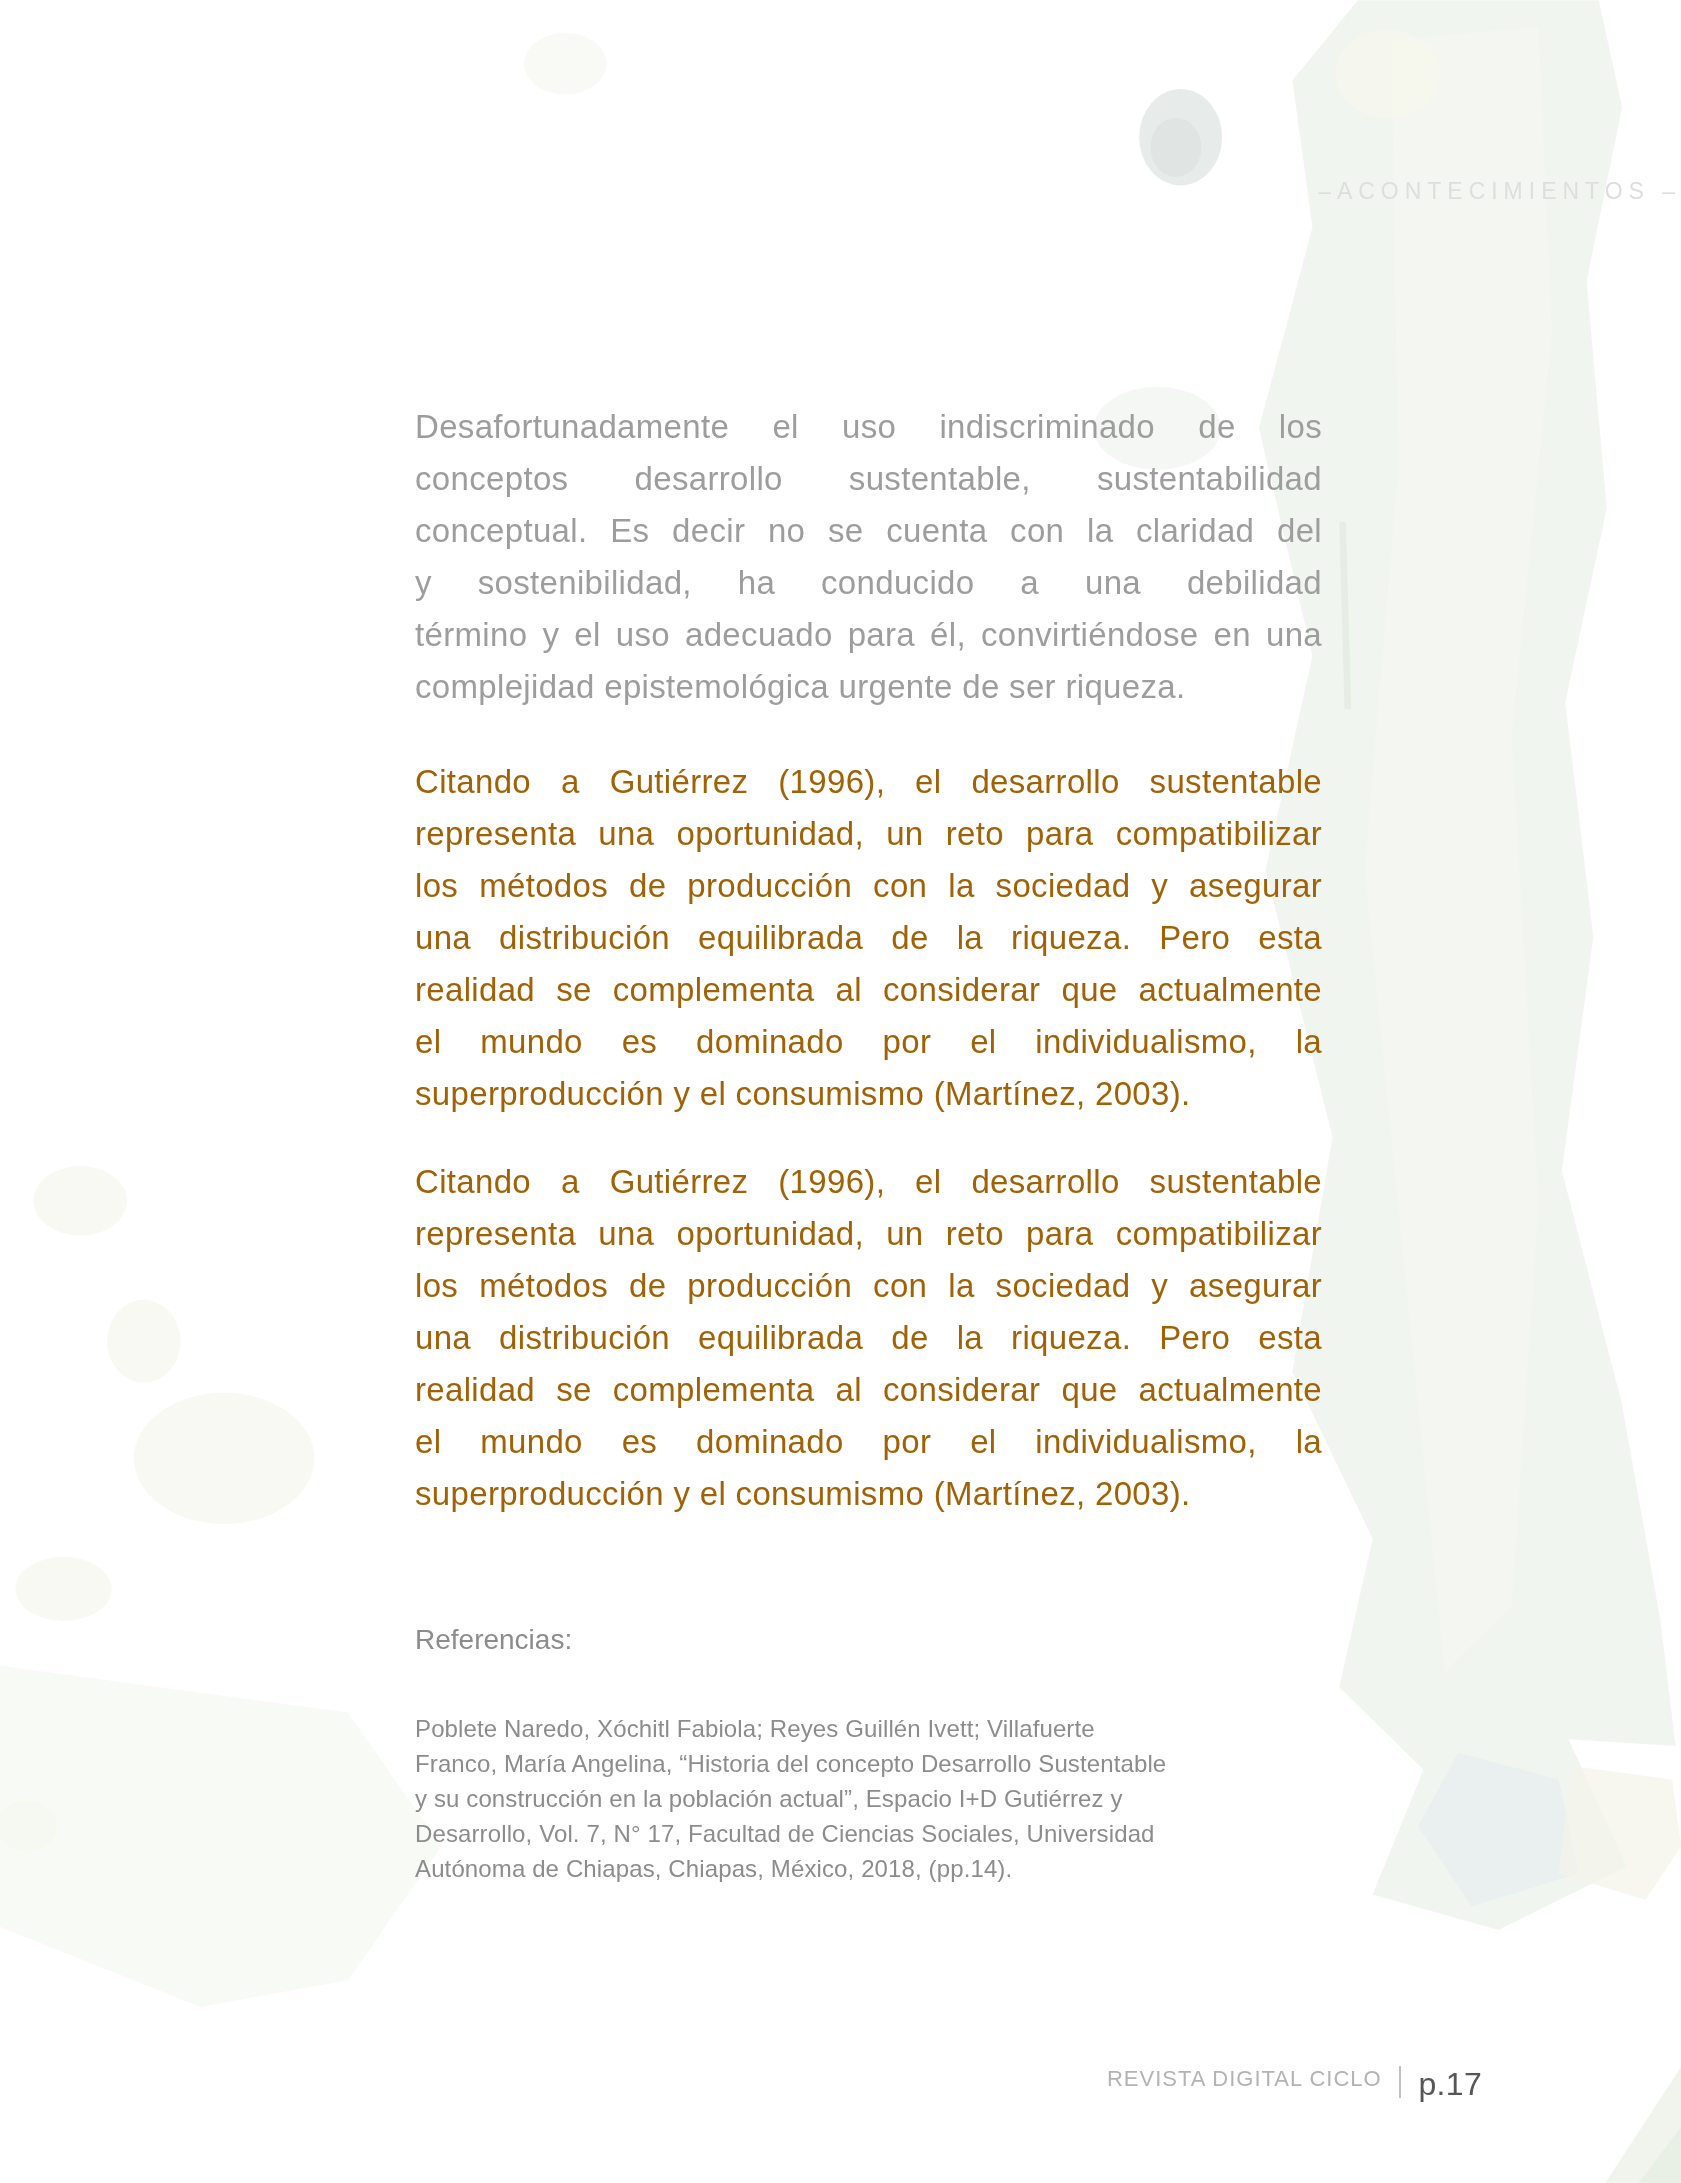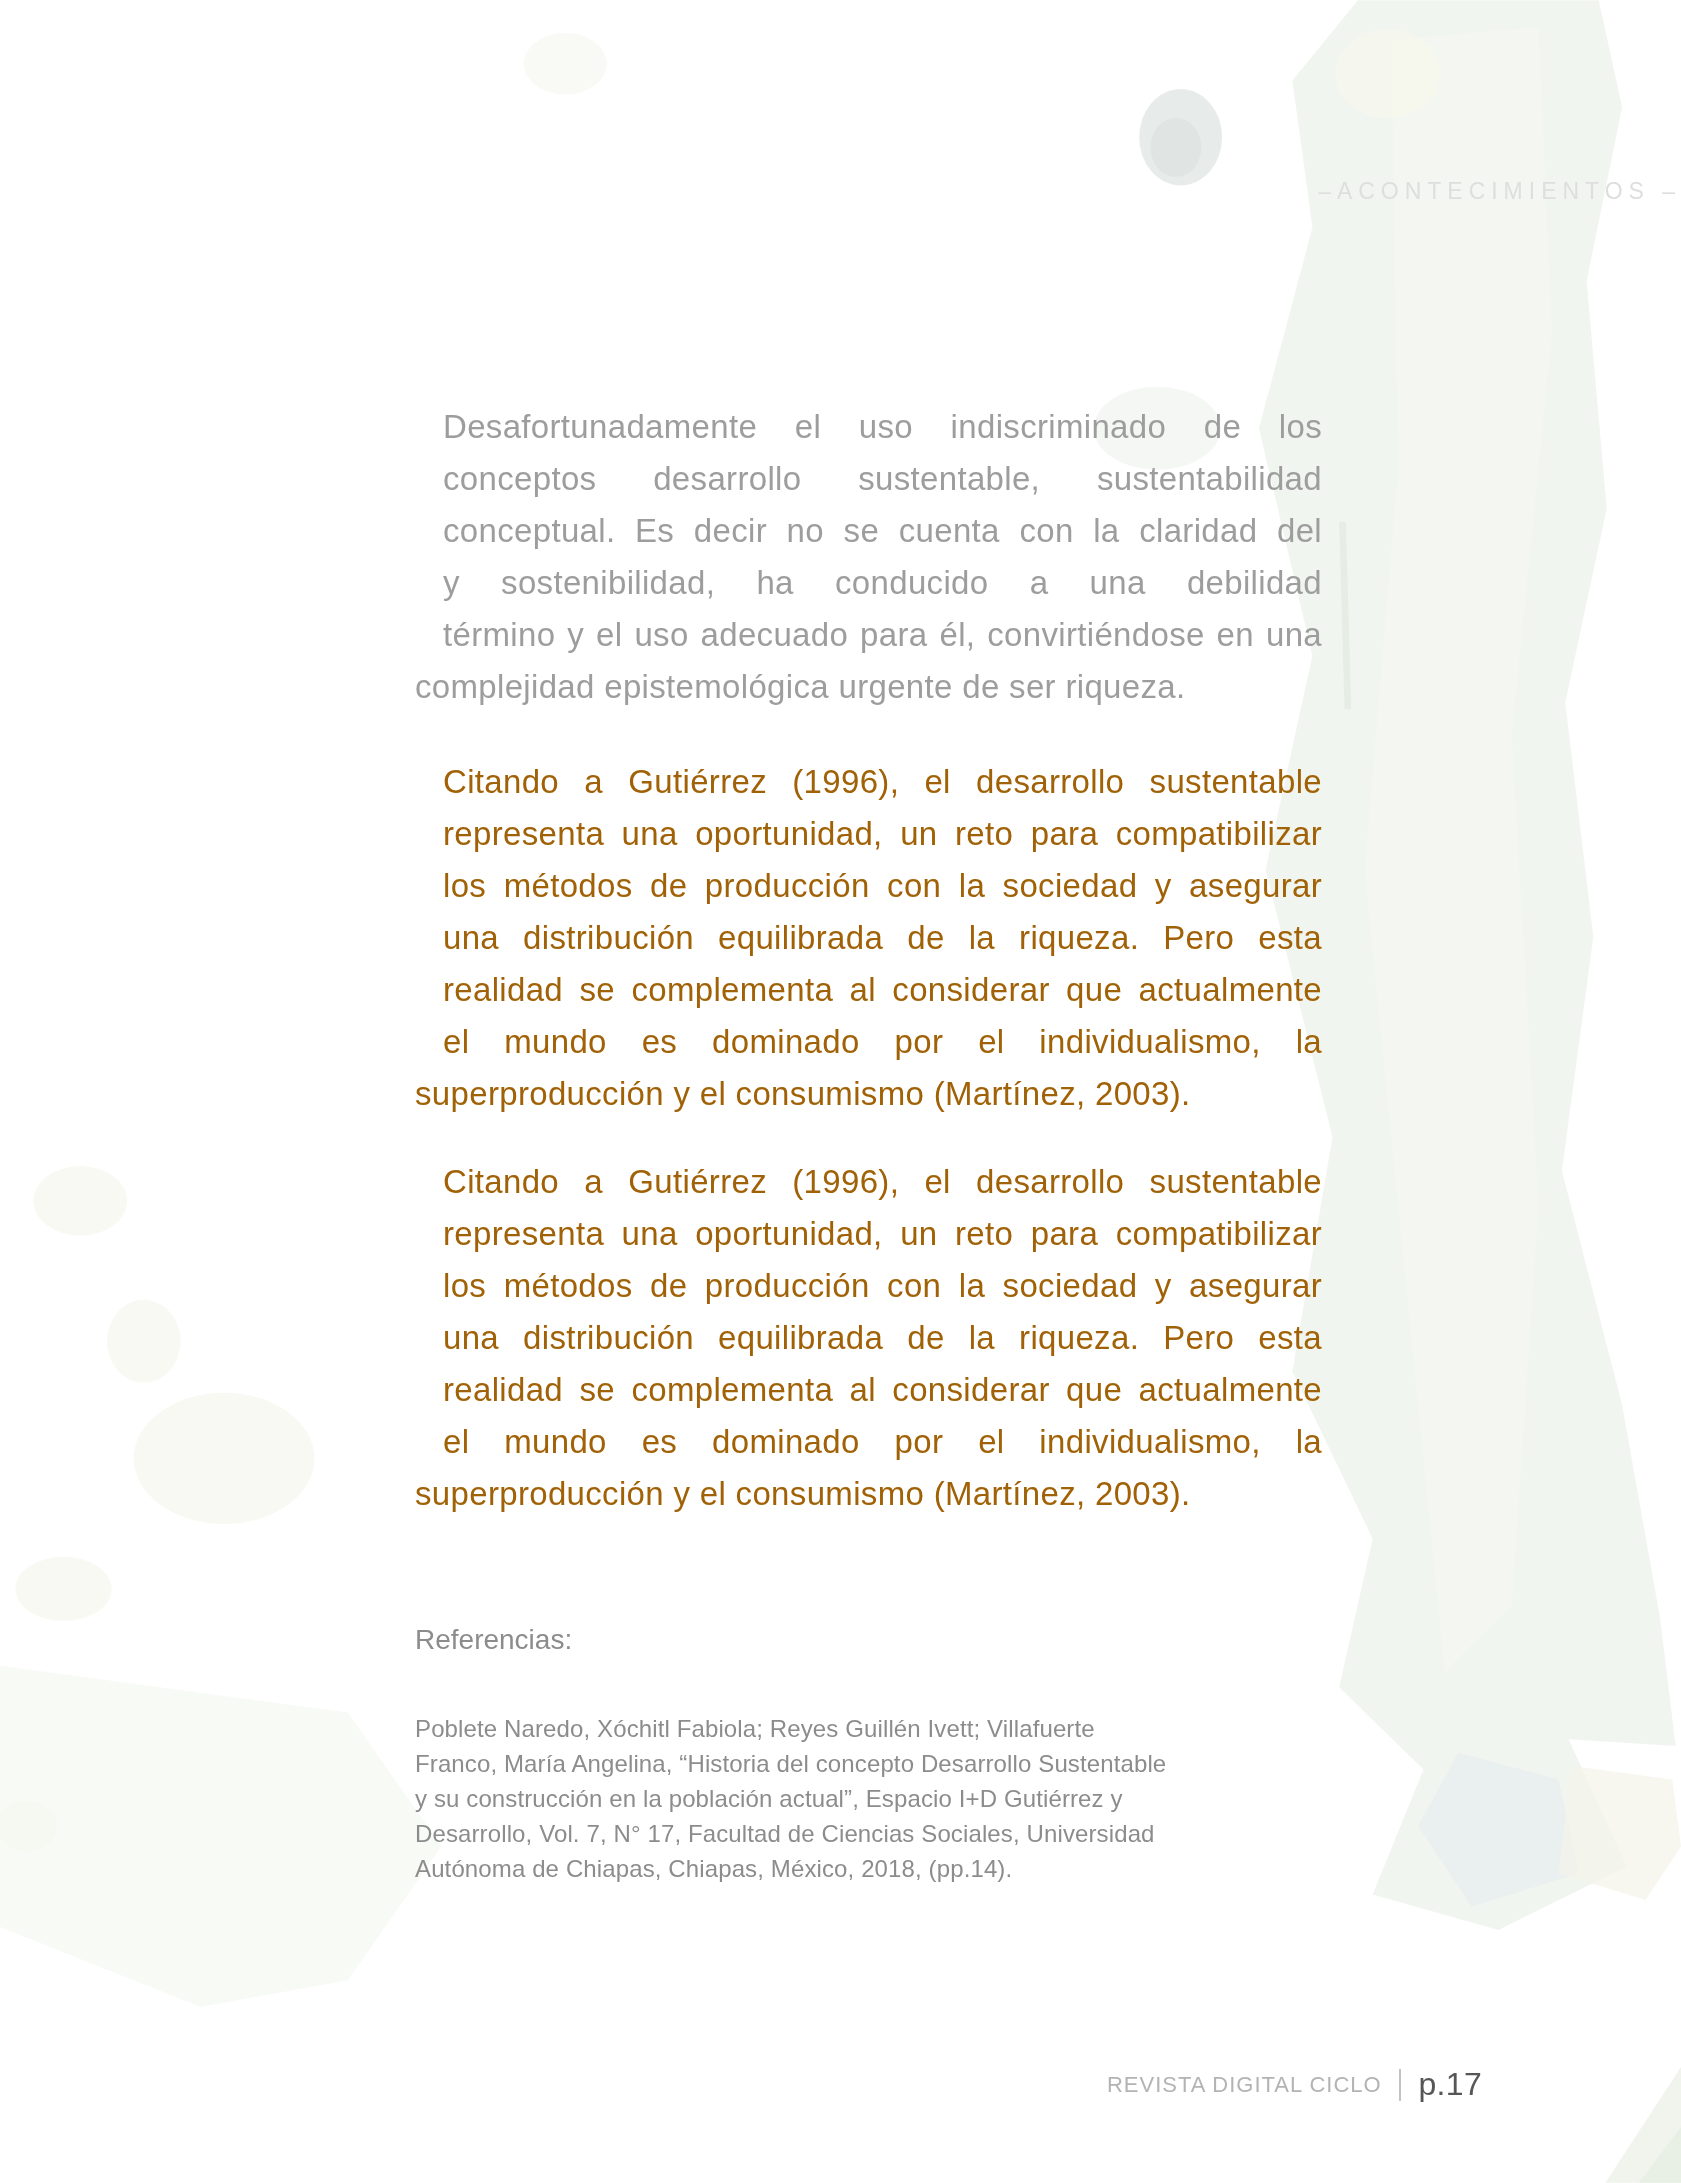--- a/index.html
+++ b/index.html
@@ -26,37 +26,37 @@
 
   .body-para{font-size:33px;line-height:52px;letter-spacing:0.01em;}
   .para-light{color:#9d9d9d;font-weight:300;}
   .para-dark{color:#a16207;font-weight:400;}
 
   #para1{top:401px;}
   #para2{top:756px;}
   #para3{top:1156px;}
 
   .tline{text-align:left;white-space:nowrap;}
-  .jl{white-space:normal;text-align:justify;text-align-last:justify;margin-left:28px;}
+  .jl{white-space:normal;text-align:justify;text-align-last:justify;}
 
   #refs-heading{
     top:1623px;
     font-size:28px;line-height:33px;
     color:#8c8c8c;
   }
   #ref-entry{
     top:1711px;
     font-size:24px;line-height:35px;
     color:#8c8c8c;letter-spacing:0.005em;
   }
 
   #footer{
     position:absolute;
     top:2066px;right:199px;
-    display:flex;align-items:center;
+    display:flex;align-items:flex-start;
     gap:17.4px;
   }
   .footer-mag{
     font-size:22px;letter-spacing:0.045em;
     color:#b3b3b3;
   }
   .footer-sep{
     width:2px;height:32px;background:#c2c2c2;
   }
   .footer-page{

